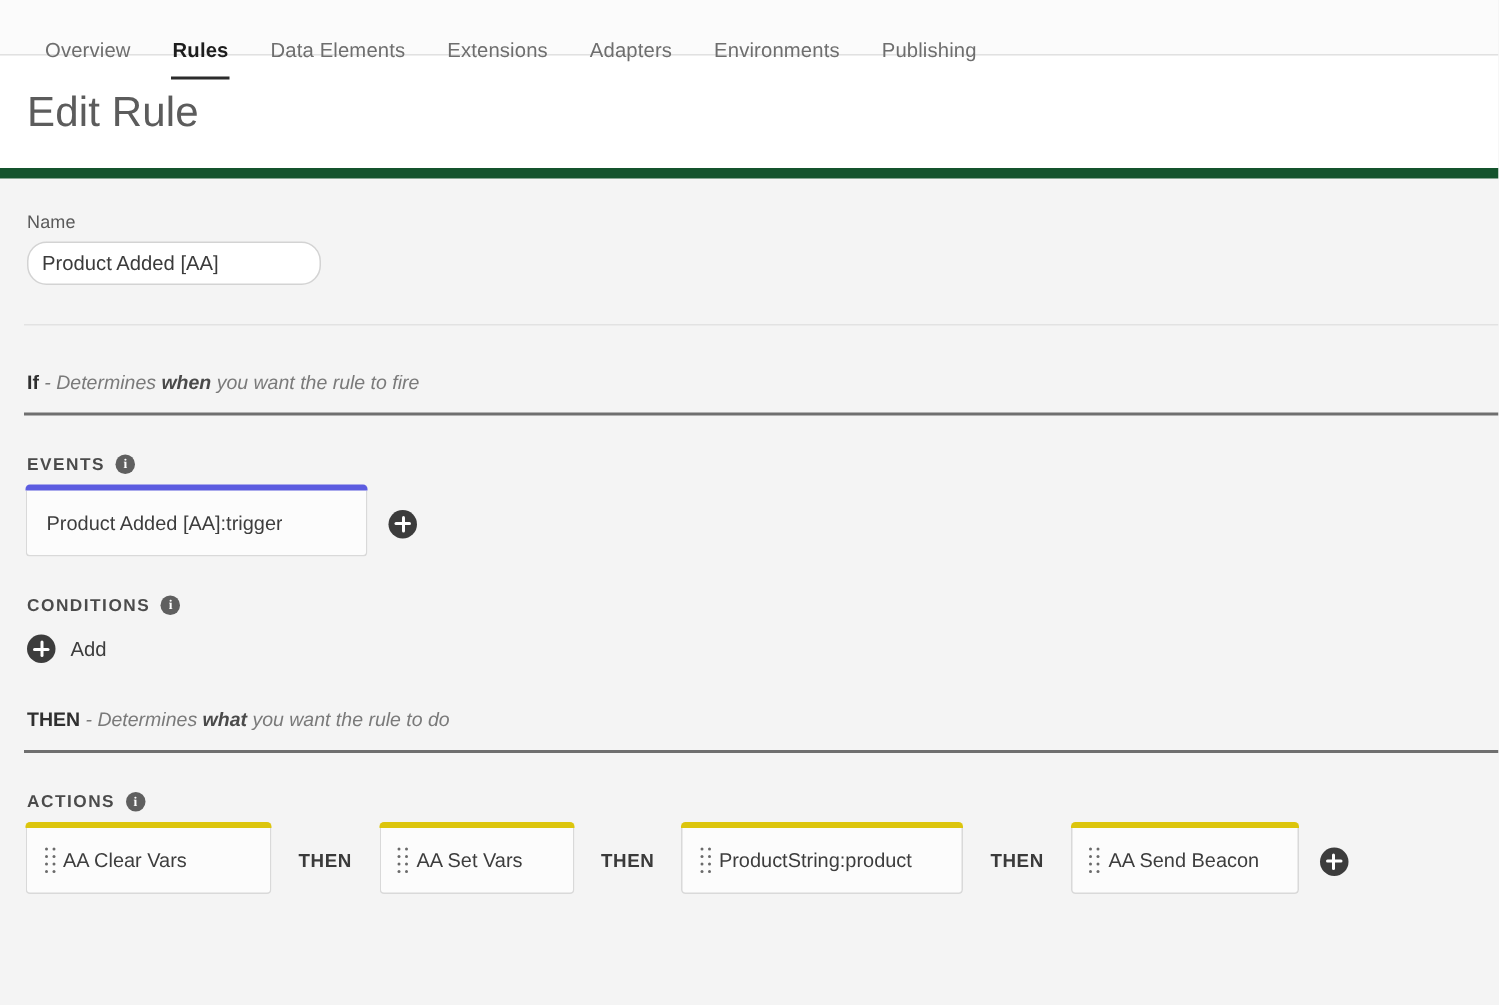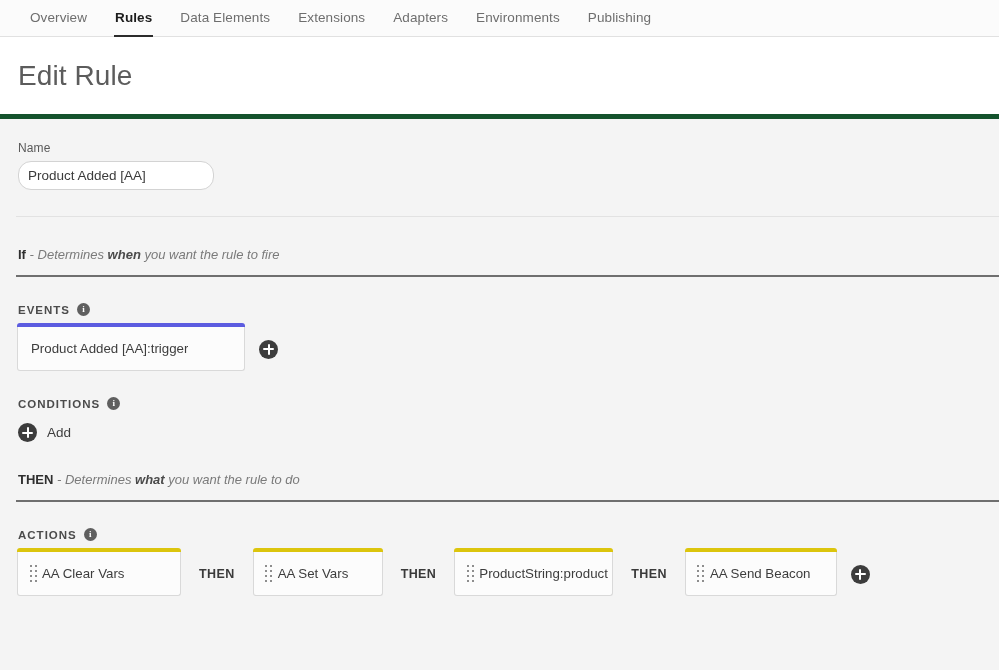--- a/index.html
+++ b/index.html
@@ -19,41 +19,41 @@
     background: #fbfbfb;
     border-bottom: 1px solid #e1e1e1;
     display: flex;
     align-items: flex-start;
     padding-left: 16px;
   }
   .tab {
     position: relative;
     font-size: 13.5px;
     color: #6e6e6e;
-    padding: 8px 14px 0 14px;
+    padding: 24px 14px 0 14px;
     line-height: 20px;
     cursor: pointer;
     white-space: nowrap;
     letter-spacing: .1px;
   }
   .tab.active { color: #1d1d1d; font-weight: 700; }
   .tab.active::after {
     content: "";
     position: absolute;
     left: 13px; right: 13px;
     bottom: -9px;
     height: 2px;
     background: #2b2b2b;
   }
 
   
   .page-header {
     height: 82px;
     background: #ffffff;
-    border-bottom: 5px solid #14532d;
+    border-bottom: 7px solid #14532d;
     display: flex;
     align-items: center;
     padding-left: 18px;
   }
   .page-title {
     font-size: 28px;
     font-weight: 400;
     color: #5c5c5c;
     letter-spacing: .1px;
   }
@@ -322,21 +322,21 @@
           <i></i>
           <i></i>
           <i></i>
           <i></i>
           <i></i>
         </span>
       <span class="card-text">AA Set Vars</span>
     </div>
     <span class="then-sep">THEN</span>
 
-    <div class="card action" style="width:159px">
+    <div class="card action" style="width:188px">
       <span class="drag-handle">
           <i></i>
           <i></i>
           <i></i>
           <i></i>
           <i></i>
           <i></i>
           <i></i>
           <i></i>
         </span>

